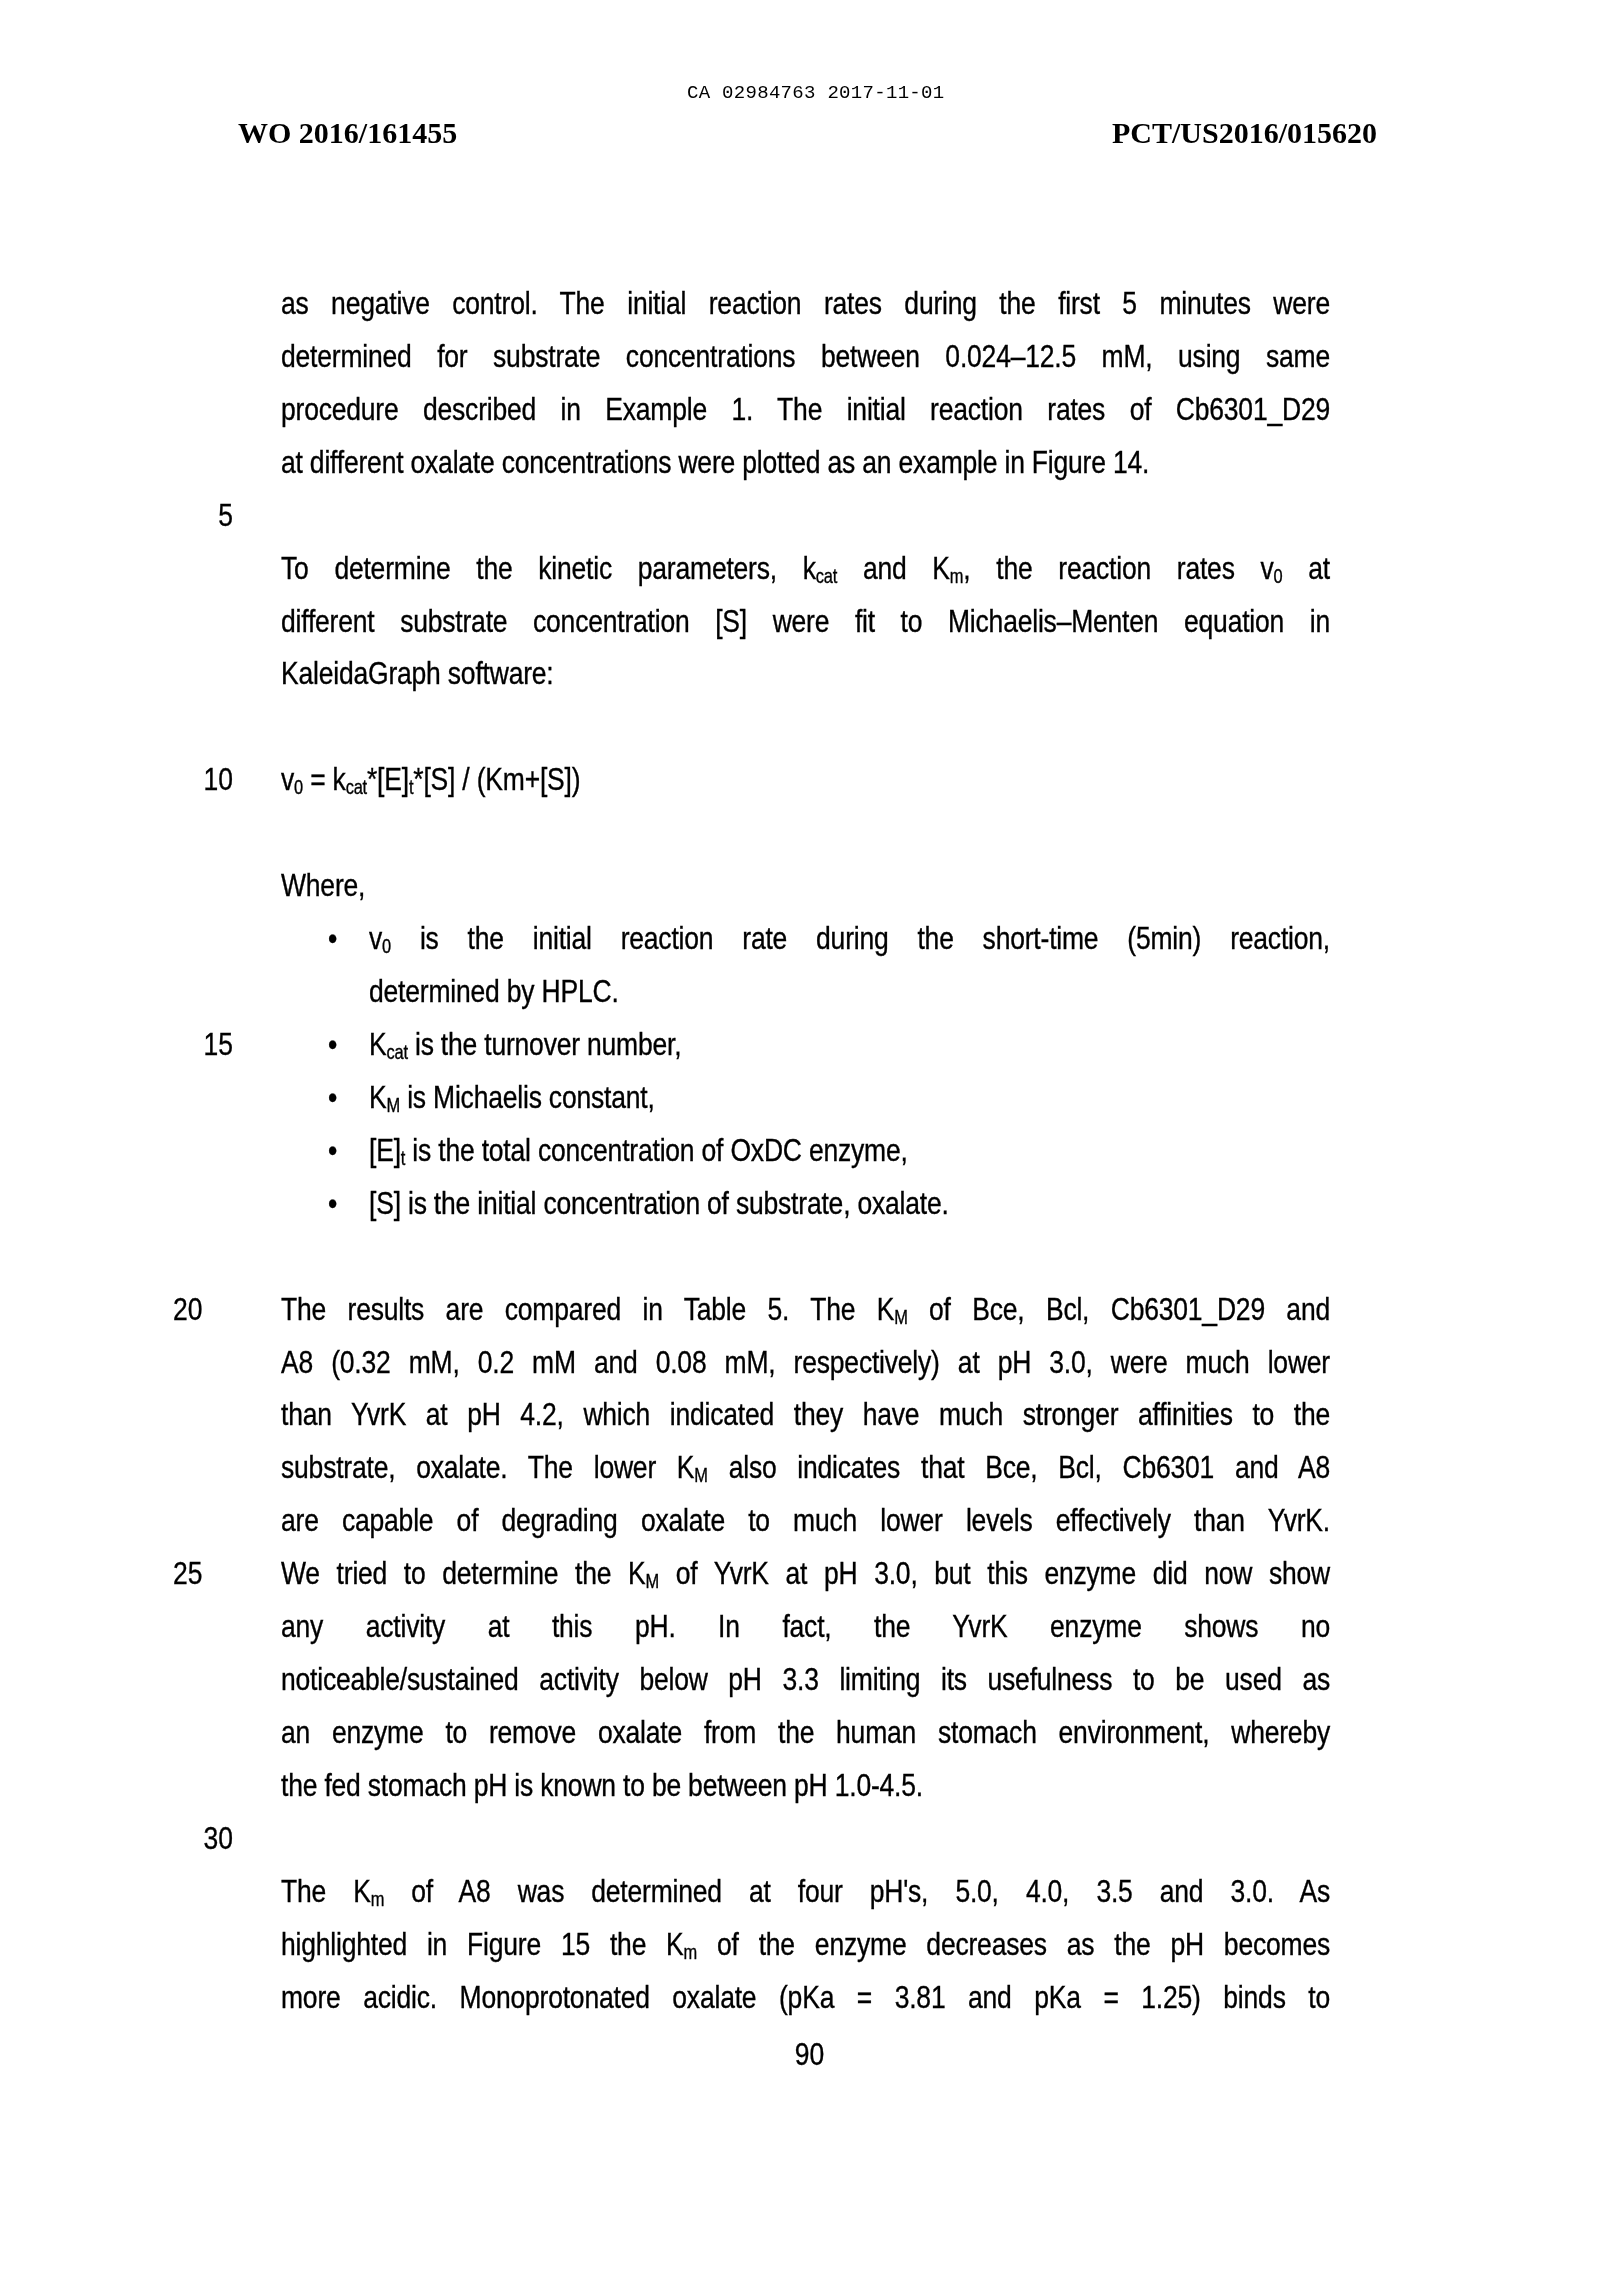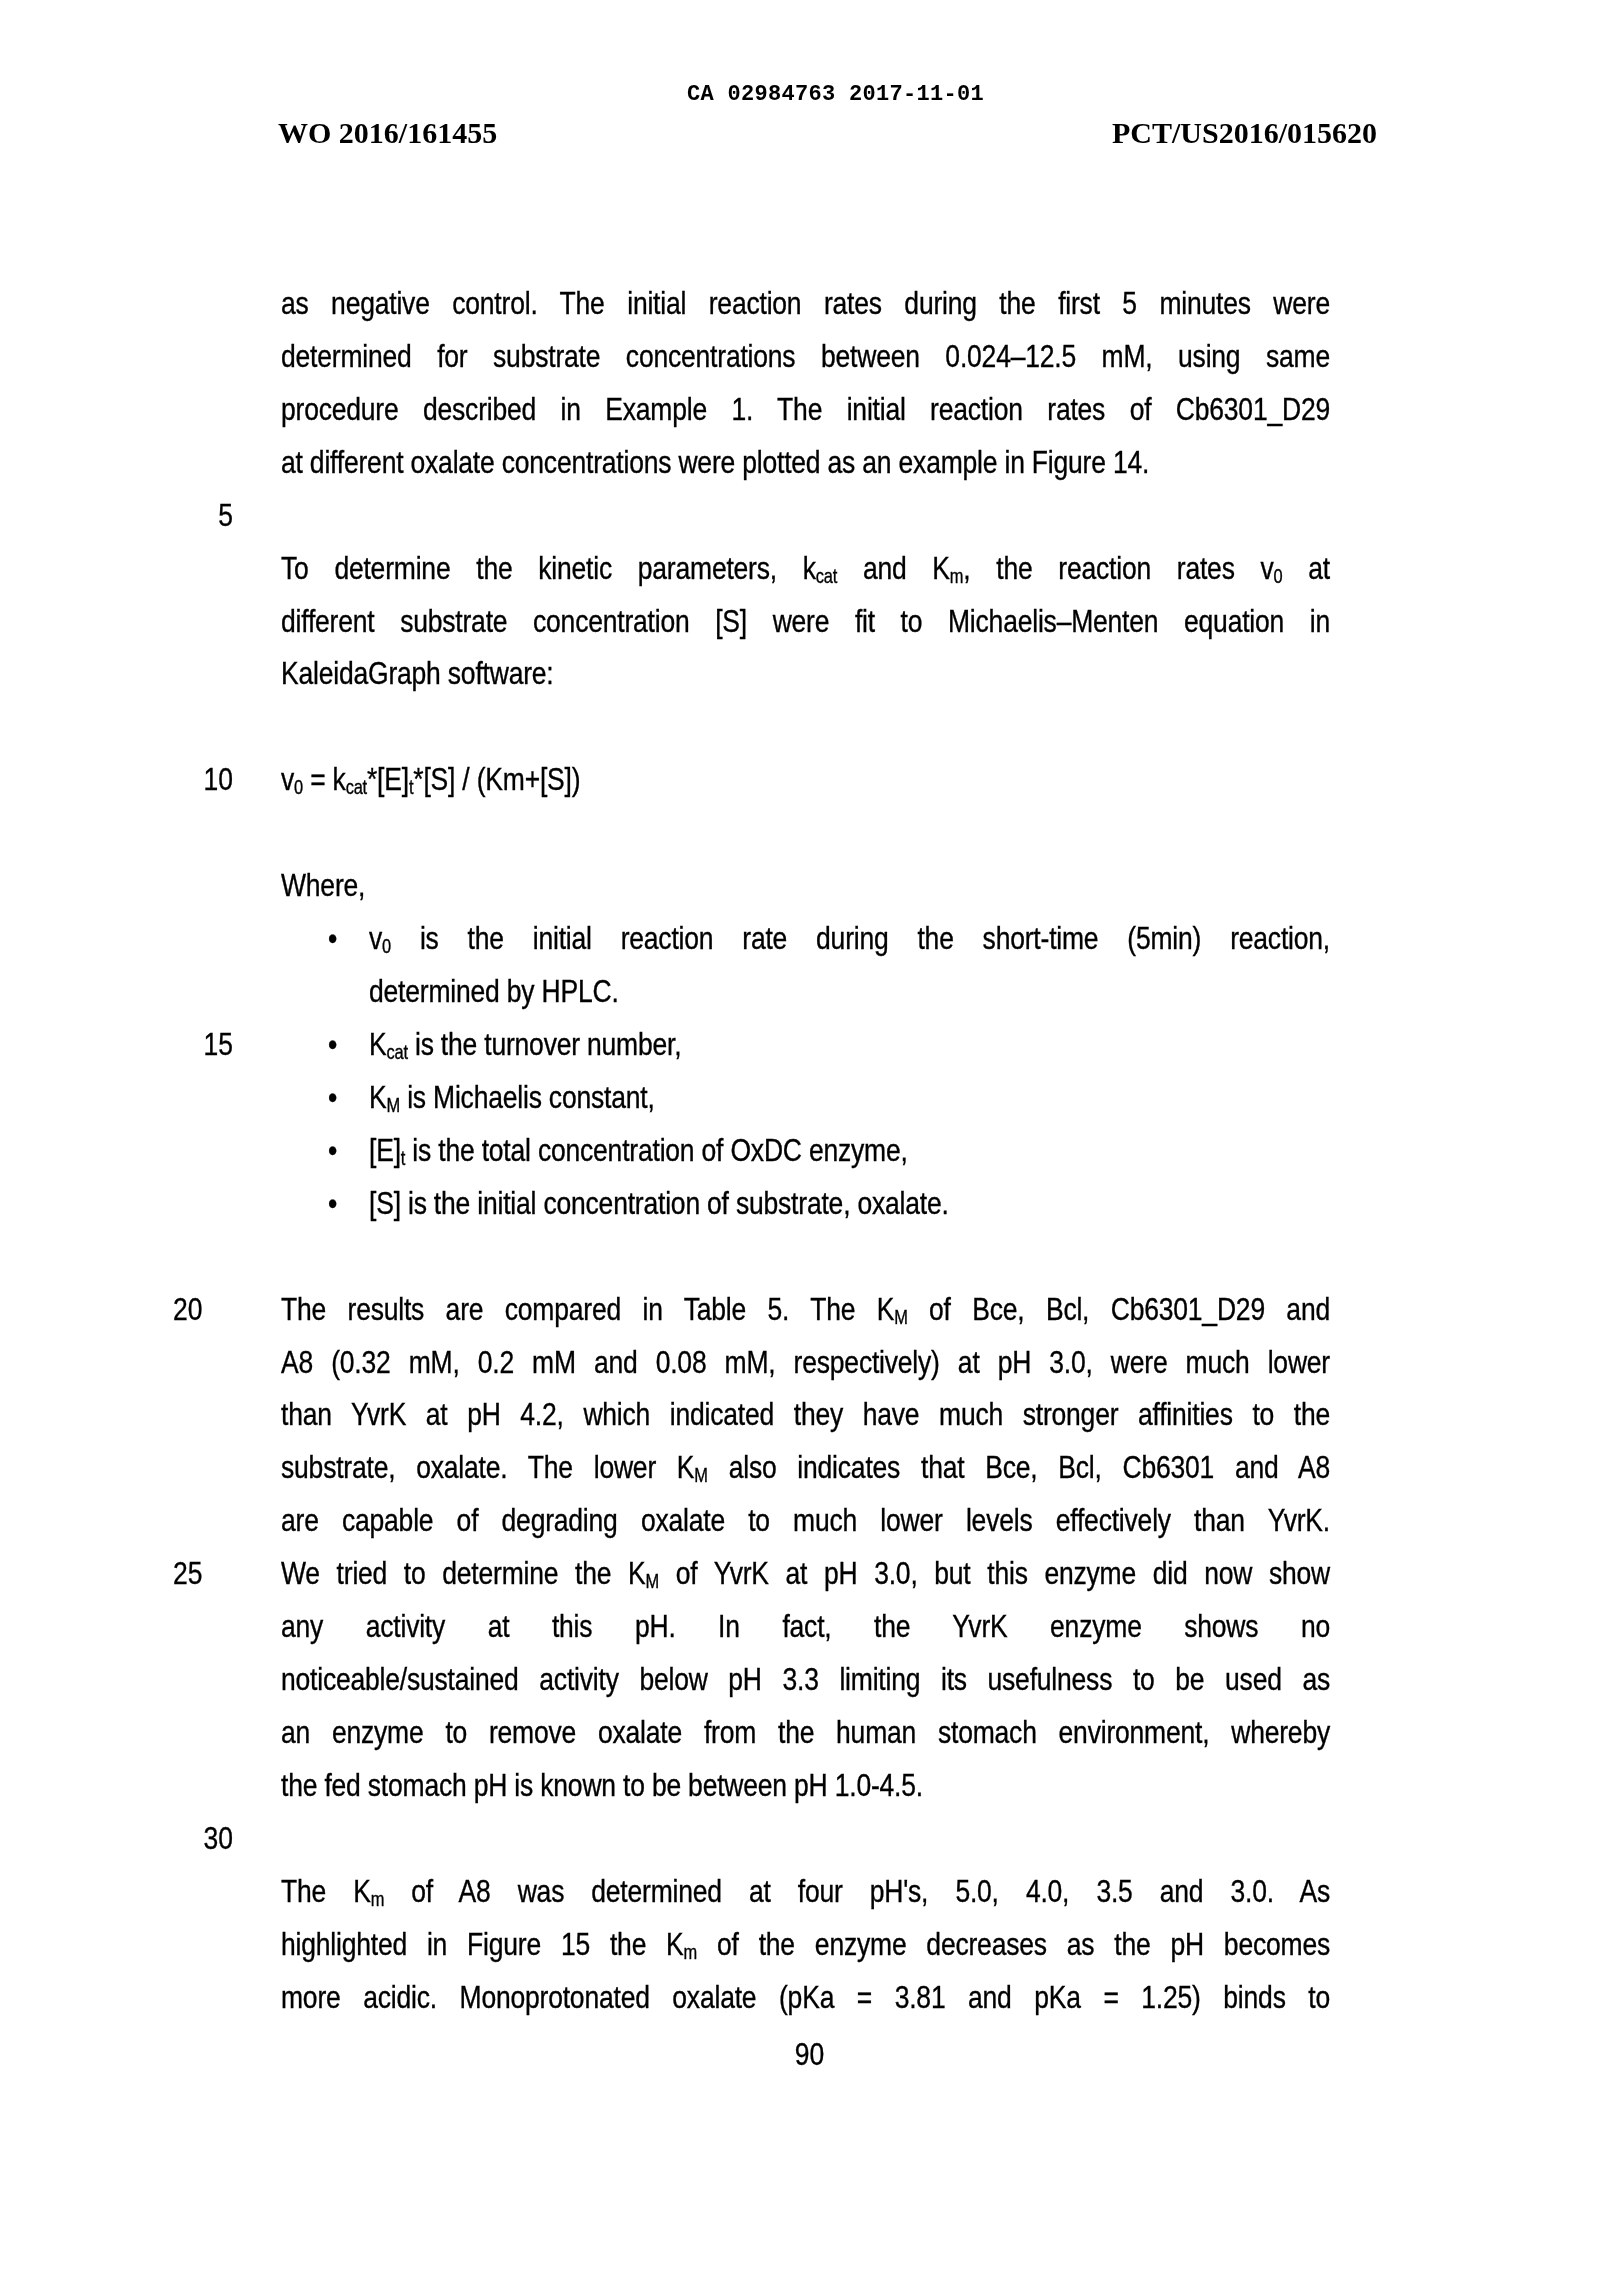--- a/index.html
+++ b/index.html
@@ -11,34 +11,34 @@
     color: #000000;
     font-family: "Liberation Sans", sans-serif;
     overflow: hidden;
   }
   
   .stamp {
     position: absolute;
     left: 687px;
     top: 82px;
     font-family: "Liberation Mono", monospace;
-    font-weight: 700;
-    font-size: 22px;
+    font-weight: 400;
+    font-size: 19px;
     letter-spacing: 0.3px;
     white-space: nowrap;
   }
   .pub-no, .app-no {
     position: absolute;
     top: 116px;
     font-family: "Liberation Serif", serif;
     font-weight: 700;
     font-size: 30px;
     white-space: nowrap;
   }
-  .pub-no { left: 238px; margin-left: 40px; }
+  .pub-no { left: 238px; }
   .app-no { right: 242px; }
   
   .text-column {
     position: absolute;
     left: 281px;
     top: 279px;
     width: 1049px;
     height: 1803px;
   }
   .slot {

